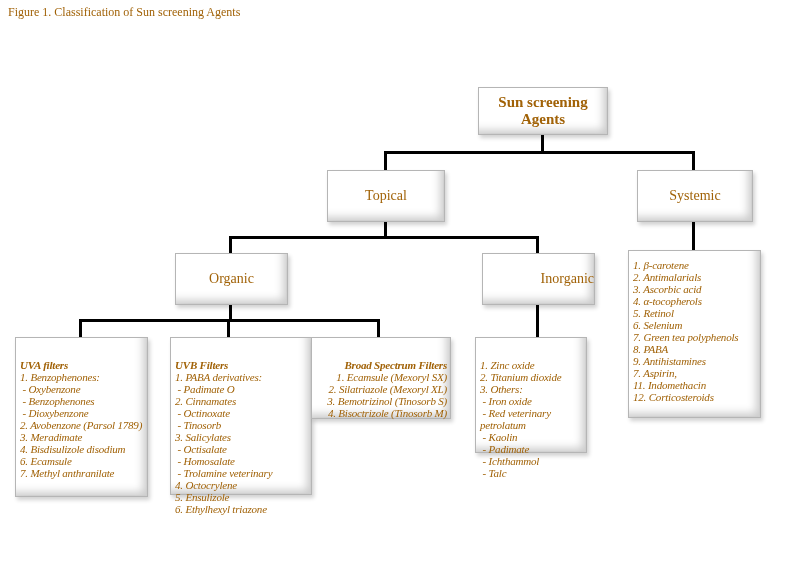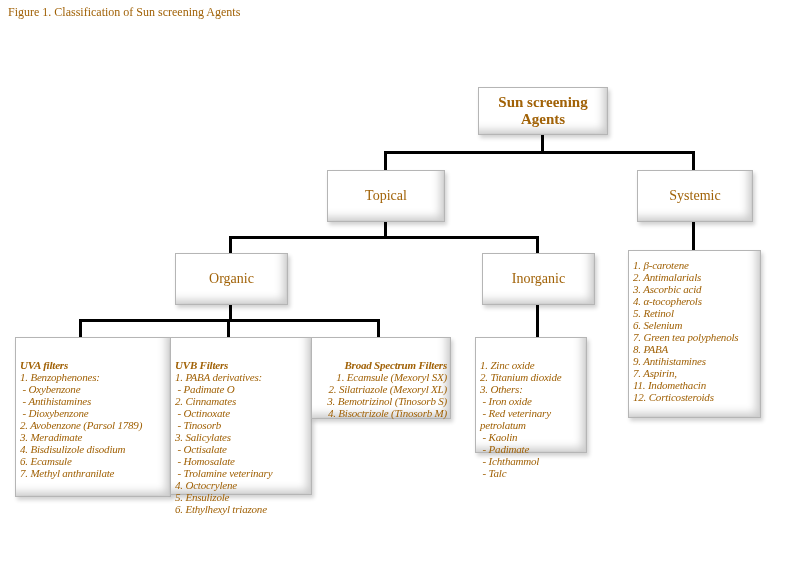--- a/index.html
+++ b/index.html
@@ -54,30 +54,30 @@
   </div>
 
   <div class="box node" style="left:637px;top:170px;width:116px;height:52px;">
     <span>Systemic</span>
   </div>
 
   <div class="box node" style="left:175px;top:253px;width:113px;height:52px;">
     <span>Organic</span>
   </div>
 
-  <div class="box node" style="left:482px;top:253px;width:113px;height:52px;">
+  <div class="box node" style="left:482px;top:253px;width:113px;height:52px;justify-content:flex-end;">
     <span>Inorganic</span>
   </div>
 
-  <div class="box leaf" style="left:15px;top:337px;width:156px;height:160px;">
+  <div class="box leaf" style="left:15px;top:337px;width:133px;height:160px;">
     <div class="leaf-title">UVA filters</div>
     <div>
         <div class="list-line">1. Benzophenones:</div>
         <div class="list-line"> - Oxybenzone</div>
-        <div class="list-line"> - Antihistamines</div>
+        <div class="list-line"> - Benzophenones</div>
         <div class="list-line"> - Dioxybenzone</div>
         <div class="list-line">2. Avobenzone (Parsol 1789)</div>
         <div class="list-line">3. Meradimate</div>
         <div class="list-line">4. Bisdisulizole disodium</div>
         <div class="list-line">6. Ecamsule</div>
         <div class="list-line">7. Methyl anthranilate</div>
       </div>
   </div>
 
   <div class="box leaf" style="left:170px;top:337px;width:142px;height:158px;">

